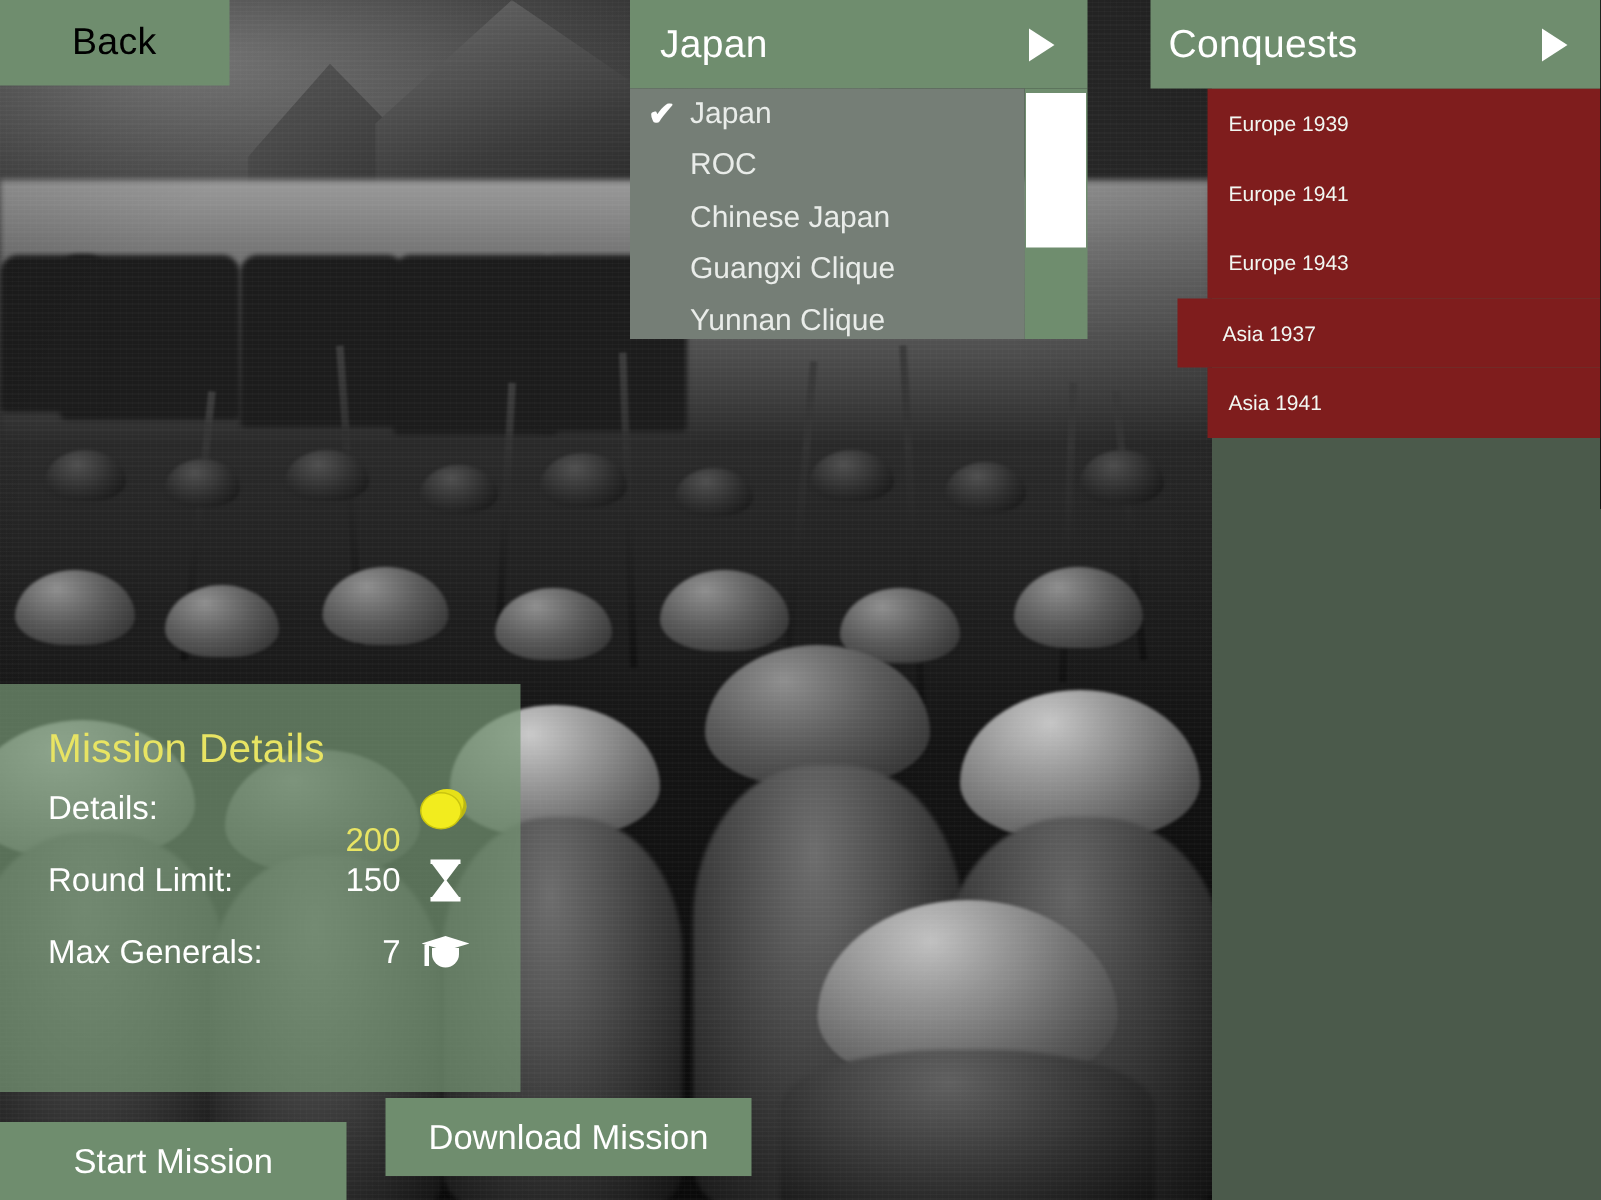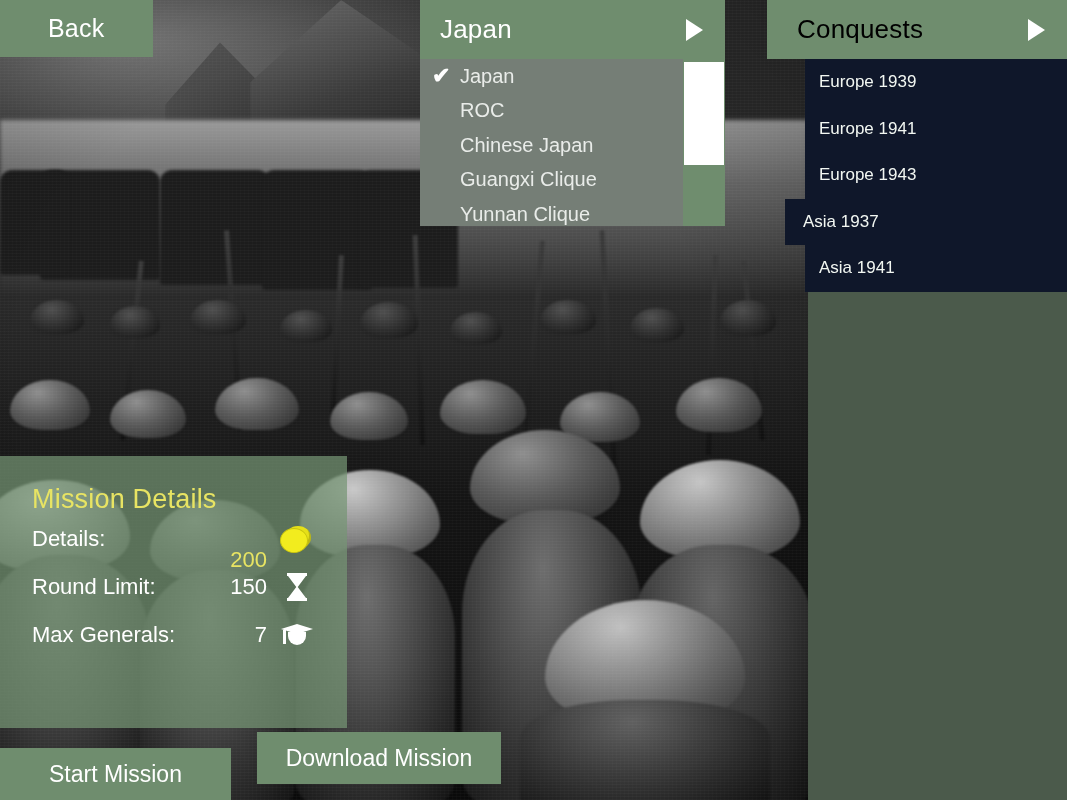--- a/index.html
+++ b/index.html
@@ -108,21 +108,21 @@
   .bar-green { background: #6f8d6e; }
   .panel-gray { background: #757e76; }
 
   #back-bar {
     position: absolute; left: 0; top: 0;
     width: 153px; height: 57px;
     display: flex; align-items: center;
     z-index: 20;
   }
   #back-label {
-    color: #ffffff;
+    color: #000000;
     font-size: 25px;
     margin-left: 48px;
     letter-spacing: .2px;
   }
 
   #faction-bar {
     position: absolute; left: 420px; top: 0;
     width: 305px; height: 59px;
     display: flex; align-items: center; justify-content: space-between;
     z-index: 20;
@@ -173,40 +173,40 @@
     z-index: 23;
   }
 
   #conquest-bar {
     position: absolute; left: 767px; top: 0;
     width: 300px; height: 59px;
     display: flex; align-items: center; justify-content: space-between;
     z-index: 20;
   }
   #conquest-title {
-    color: #000000; font-size: 26px; margin-left: 30px; letter-spacing: .2px;
+    color: #ffffff; font-size: 26px; margin-left: 12px; letter-spacing: .2px;
   }
 
   #conquest-list {
     position: absolute; left: 805px; top: 59px;
     width: 262px; height: 234px;
     z-index: 19;
   }
   .cq-item {
     height: 46.5px;
     display: flex; align-items: center;
     color: #f2f7f2;
-    font-size: 17px;
+    font-size: 14px;
     padding-left: 14px;
     position: relative;
-    background: #0f172a;
+    background: #7f1d1d;
   }
   .cq-item.selected {
     margin-left: -20px;
-    padding-left: 18px;
+    padding-left: 30px;
     width: calc(100% + 20px);
     box-sizing: border-box;
   }
 
   
   #mission-panel {
     position: absolute; left: 0; top: 456px;
     width: 347px; height: 272px;
     background: rgba(118,150,116,0.72);
     z-index: 15;

